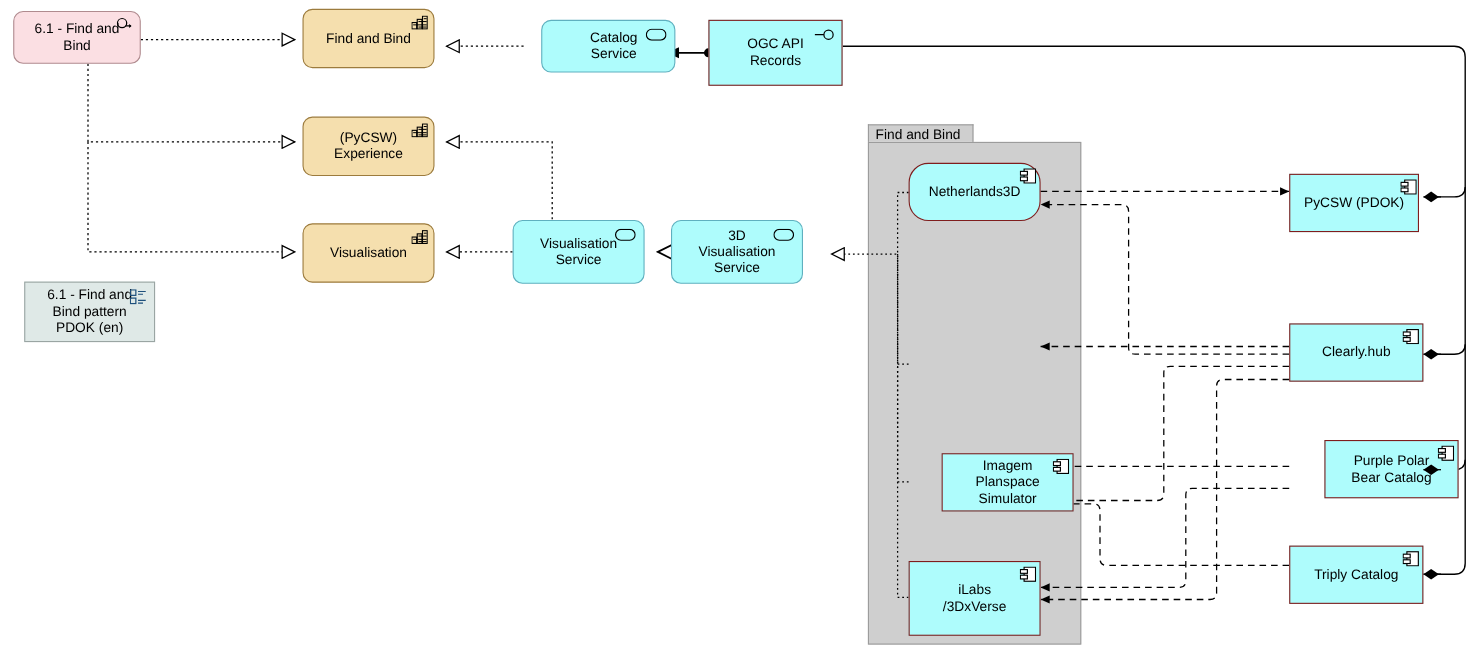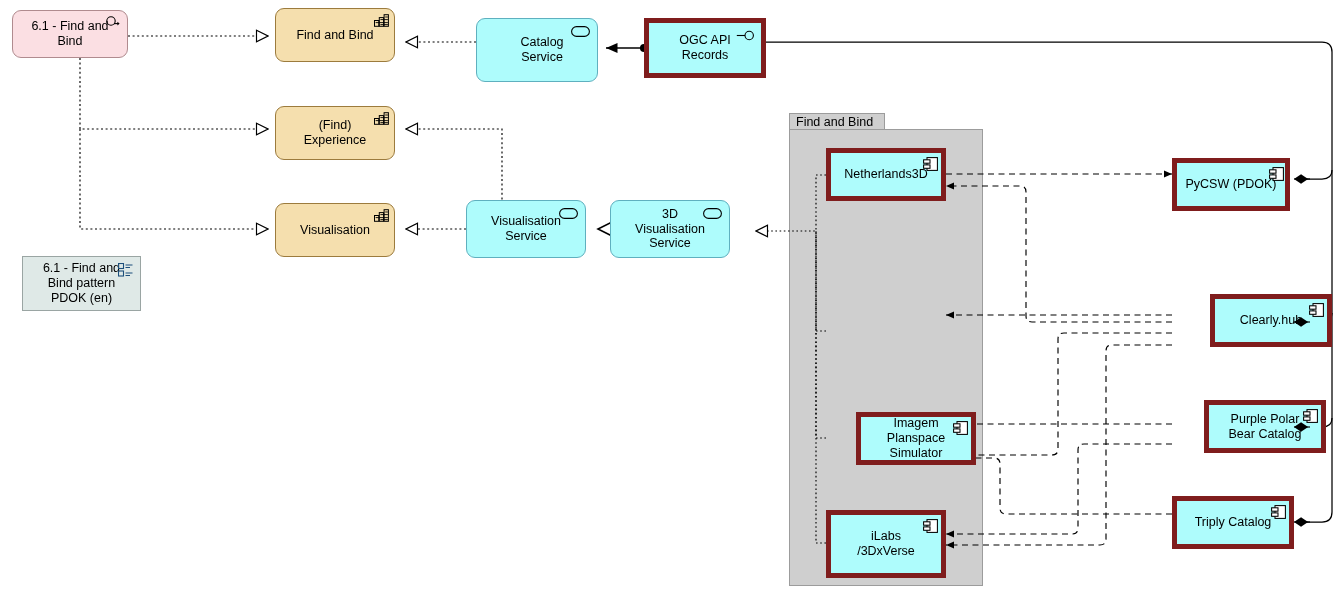--- a/index.html
+++ b/index.html
@@ -43,21 +43,21 @@
   }
   
   .svc{
     background:#aefcfc;
     border:1px solid #5fb0bf;
     border-radius:9px;
   }
   
   .cmp{
     background:#aefcfc;
-    border:5px solid #7f1d1d;
+    border:1px solid #7f1d1d;
     border-radius:0;
   }
   
   .pink{
     background:#fbdfe3;
     border:1px solid #b08b8f;
     border-radius:9px;
   }
   
   .viewref{
@@ -216,21 +216,21 @@
       <svg viewBox="0 0 15 13" width="15" height="13">
         <rect x="0.5" y="6.5" width="4.3" height="5.8" fill="none" stroke="#000" stroke-width="1"></rect>
         <rect x="5.3" y="3.6" width="4.3" height="8.7" fill="none" stroke="#000" stroke-width="1"></rect>
         <rect x="10.1" y="0.7" width="4.3" height="11.6" fill="none" stroke="#000" stroke-width="1"></rect>
         <path d="M1.6,8.6 L13.9,8.6 M6.4,5.6 L13.9,5.6 M6.4,10.6 L13.9,10.6 M11.2,3.0 L13.9,3.0" stroke="#000" stroke-width="0.9"></path>
       </svg>
     </span>
   </div>
 
   <div class="node cap" style="left:275px;top:106px;width:120px;height:54px;">
-    <span class="label">(Find)
+    <span class="label">(PyCSW)
 Experience</span>
     <span class="icon">
       <svg viewBox="0 0 15 13" width="15" height="13">
         <rect x="0.5" y="6.5" width="4.3" height="5.8" fill="none" stroke="#000" stroke-width="1"></rect>
         <rect x="5.3" y="3.6" width="4.3" height="8.7" fill="none" stroke="#000" stroke-width="1"></rect>
         <rect x="10.1" y="0.7" width="4.3" height="11.6" fill="none" stroke="#000" stroke-width="1"></rect>
         <path d="M1.6,8.6 L13.9,8.6 M6.4,5.6 L13.9,5.6 M6.4,10.6 L13.9,10.6 M11.2,3.0 L13.9,3.0" stroke="#000" stroke-width="0.9"></path>
       </svg>
     </span>
   </div>
@@ -240,21 +240,21 @@
     <span class="icon">
       <svg viewBox="0 0 15 13" width="15" height="13">
         <rect x="0.5" y="6.5" width="4.3" height="5.8" fill="none" stroke="#000" stroke-width="1"></rect>
         <rect x="5.3" y="3.6" width="4.3" height="8.7" fill="none" stroke="#000" stroke-width="1"></rect>
         <rect x="10.1" y="0.7" width="4.3" height="11.6" fill="none" stroke="#000" stroke-width="1"></rect>
         <path d="M1.6,8.6 L13.9,8.6 M6.4,5.6 L13.9,5.6 M6.4,10.6 L13.9,10.6 M11.2,3.0 L13.9,3.0" stroke="#000" stroke-width="0.9"></path>
       </svg>
     </span>
   </div>
 
-  <div class="node svc" style="left:476px;top:18px;width:122px;height:64px;padding-left:14px;">
+  <div class="node svc" style="left:492px;top:18px;width:122px;height:48px;padding-left:14px;">
     <span class="label">Catalog
 Service</span>
     <span class="icon" style="width:19px;height:11px;top:7px;right:7px;">
       <svg viewBox="0 0 19 11" width="19" height="11">
         <rect x="0.6" y="0.6" width="17.8" height="9.8" rx="4.9" ry="4.9" fill="none" stroke="#000" stroke-width="1.1"></rect>
       </svg>
     </span>
   </div>
 
   <div class="node svc" style="left:466px;top:200px;width:120px;height:58px;">
@@ -287,21 +287,21 @@
         <circle cx="13.2" cy="5.5" r="4.2" fill="none" stroke="#000" stroke-width="1.1"></circle>
       </svg>
     </span>
   </div>
 
   <div class="grouping-tab" style="left:789px;top:113px;width:96px;height:16px;">
     <span>Find and Bind</span>
   </div>
   <div class="grouping" style="left:789px;top:129px;width:194px;height:457px;"></div>
 
-  <div class="node cmp" style="left:826px;top:148px;width:120px;height:53px;">
+  <div class="node cmp" style="left:826px;top:148px;width:120px;height:53px;border-radius:18px;">
     <span class="label">Netherlands3D</span>
     <span class="icon" style="width:15px;height:14px;top:4px;right:3px;">
       <svg viewBox="0 0 15 14" width="15" height="14">
         <rect x="4" y="0.6" width="10.4" height="12.8" fill="#fff" stroke="#000" stroke-width="1.05"></rect>
         <rect x="0.6" y="2.8" width="6.4" height="3.4" fill="#fff" stroke="#000" stroke-width="1.05"></rect>
         <rect x="0.6" y="7.9" width="6.4" height="3.4" fill="#fff" stroke="#000" stroke-width="1.05"></rect>
       </svg>
     </span>
   </div>
 
@@ -335,21 +335,21 @@
     <span class="label">PyCSW (PDOK)</span>
     <span class="icon" style="width:15px;height:14px;top:4px;right:1px;">
       <svg viewBox="0 0 15 14" width="15" height="14">
         <rect x="4" y="0.6" width="10.4" height="12.8" fill="#fff" stroke="#000" stroke-width="1.05"></rect>
         <rect x="0.6" y="2.8" width="6.4" height="3.4" fill="#fff" stroke="#000" stroke-width="1.05"></rect>
         <rect x="0.6" y="7.9" width="6.4" height="3.4" fill="#fff" stroke="#000" stroke-width="1.05"></rect>
       </svg>
     </span>
   </div>
 
-  <div class="node cmp" style="left:1172px;top:294px;width:122px;height:53px;margin-left:38px;">
+  <div class="node cmp" style="left:1172px;top:294px;width:122px;height:53px;">
     <span class="label">Clearly.hub</span>
     <span class="icon" style="width:15px;height:14px;top:4px;right:3px;">
       <svg viewBox="0 0 15 14" width="15" height="14">
         <rect x="4" y="0.6" width="10.4" height="12.8" fill="#fff" stroke="#000" stroke-width="1.05"></rect>
         <rect x="0.6" y="2.8" width="6.4" height="3.4" fill="#fff" stroke="#000" stroke-width="1.05"></rect>
         <rect x="0.6" y="7.9" width="6.4" height="3.4" fill="#fff" stroke="#000" stroke-width="1.05"></rect>
       </svg>
     </span>
   </div>
 

